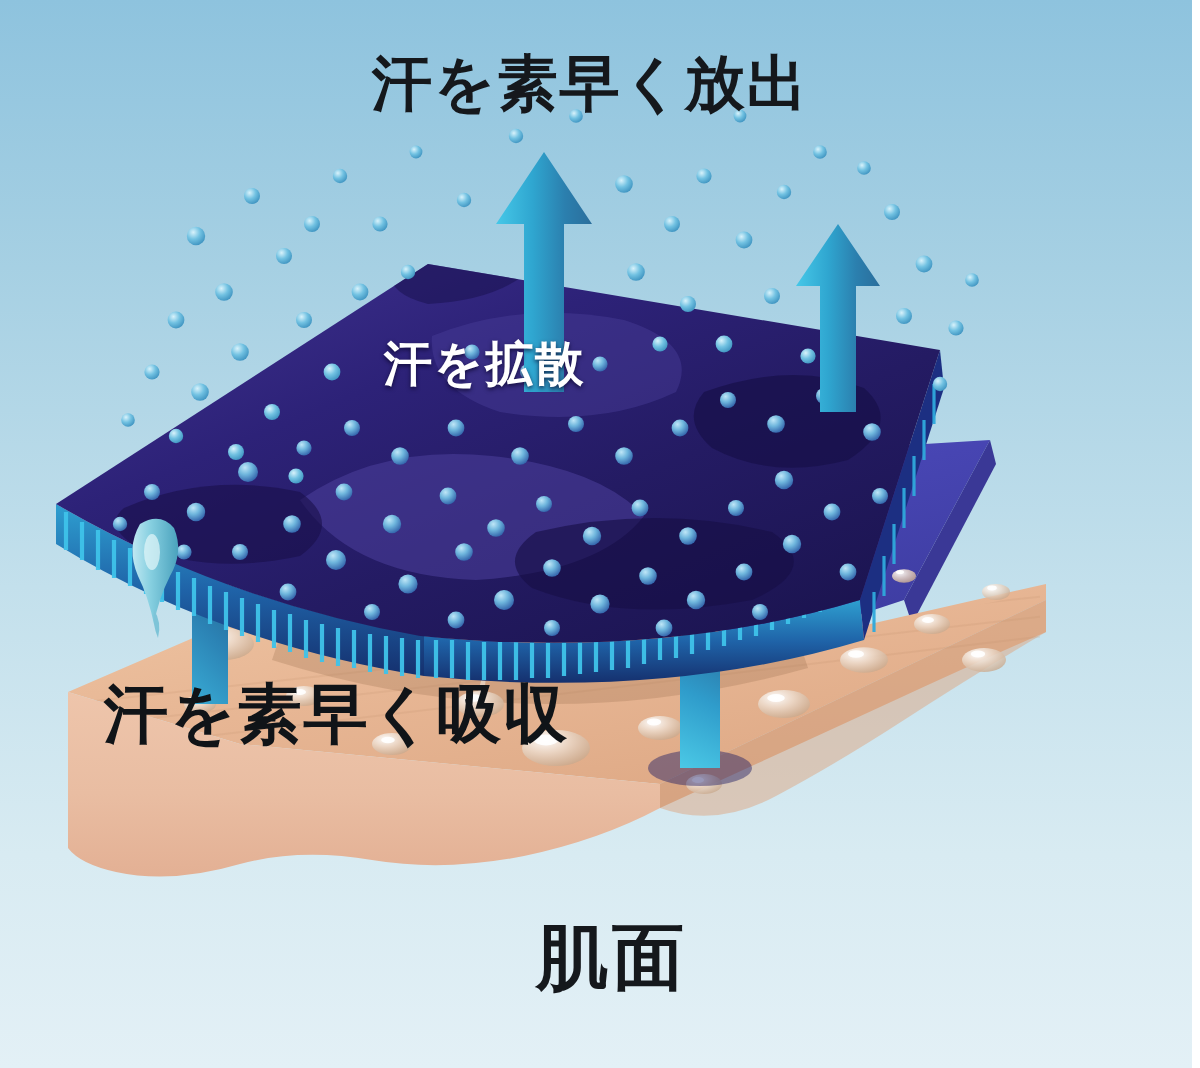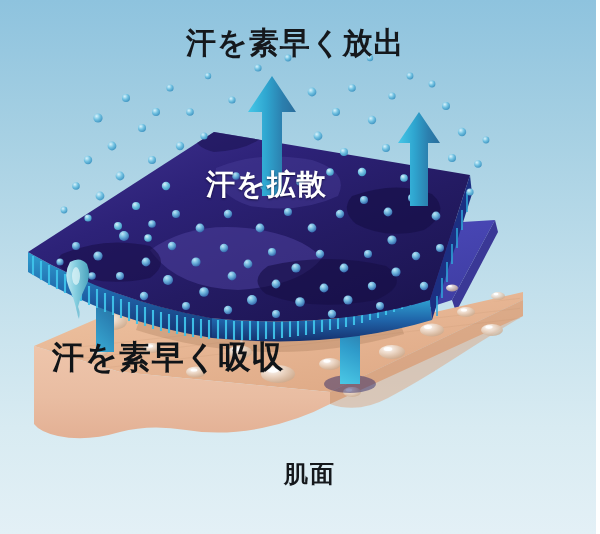--- a/index.html
+++ b/index.html
@@ -16,30 +16,30 @@
   .label{
     position:absolute;margin:0;padding:0;
     font-family:"DejaVu Sans","Liberation Sans",sans-serif;
     font-weight:700;white-space:nowrap;line-height:1;
   }
   #lbl-release{
     left:186px;top:28px;font-size:30px;color:#15181c;
     letter-spacing:1px;
   }
   #lbl-diffuse{
-    left:206px;top:170px;font-size:29px;color:#ffffff;
+    left:192px;top:170px;font-size:24px;color:#ffffff;
     letter-spacing:1px;
     text-shadow:0 1px 2px rgba(10,6,40,.75);
   }
   #lbl-absorb{
     left:52px;top:341px;font-size:32px;color:#101418;
     letter-spacing:1px;
   }
   #lbl-skin{
-    left:284px;top:462px;font-size:24px;color:#15181c;
+    left:268px;top:462px;font-size:36px;color:#15181c;
     letter-spacing:2px;
     text-align:right;
   }
 </style>
 </head>
 <body>
 
 <div id="stage">
 
   <svg id="art" viewBox="0 0 600 534" preserveAspectRatio="none">

